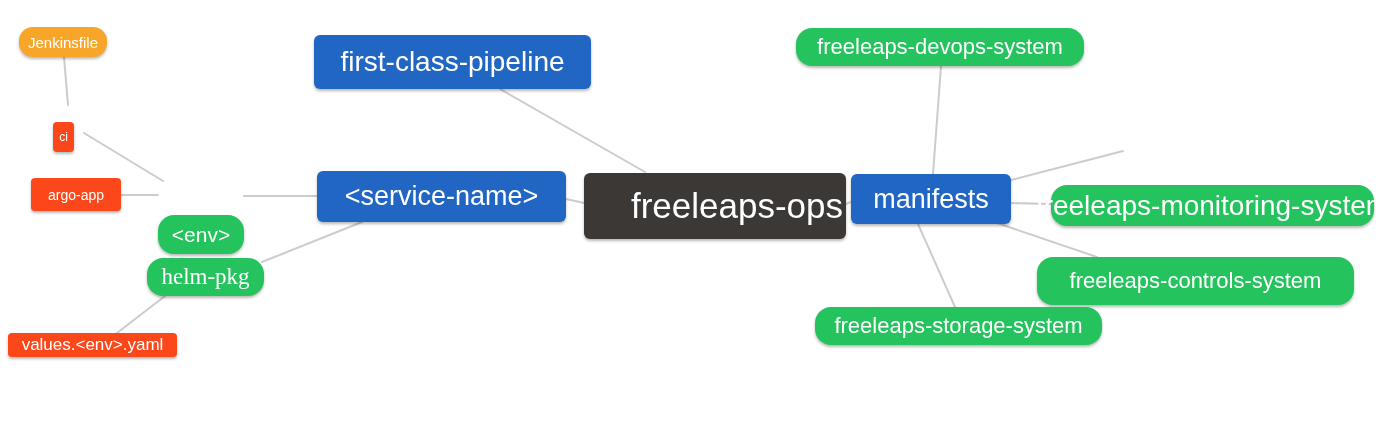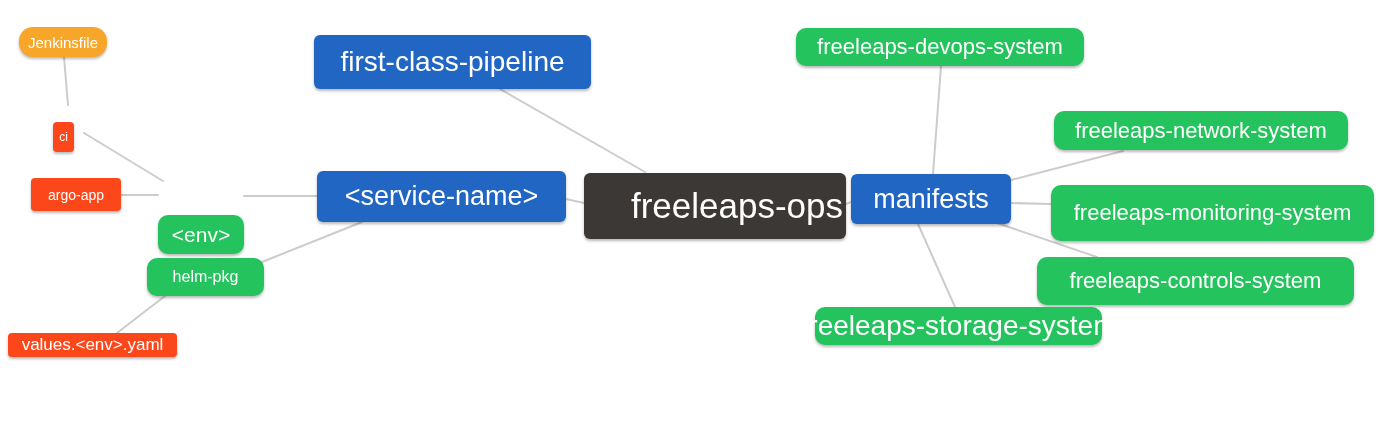--- a/index.html
+++ b/index.html
@@ -27,21 +27,21 @@
     stroke-width: 2;
     stroke-linecap: round;
   }
   .node {
     position: absolute;
     display: flex;
     align-items: center;
     justify-content: center;
     color: #ffffff;
     white-space: nowrap;
-    border-radius: 10px;
+    border-radius: 16px;
     box-shadow: 0 2px 3px rgba(0,0,0,0.28);
     box-sizing: border-box;
     cursor: default;
     user-select: none;
   }
   .node.blue   { background: #2166c2; border-radius: 6px; }
   .node.green  { background: #24c35d; }
   .node.red    { background: #fb471a; border-radius: 4px; }
   .node.orange { background: #f8a62a; border-radius: 14px; }
   .node.dark   { background: #3b3835; border-radius: 6px; padding-left: 44px; }
@@ -69,35 +69,34 @@
   </svg>
 
   <div class="node orange" style="left:19px; top:27px; width:88px; height:30px; font-size:15px;">Jenkinsfile</div>
 
   <div class="node red" style="left:53px; top:122px; width:21px; height:30px; font-size:12px;">ci</div>
 
   <div class="node red" style="left:31px; top:178px; width:90px; height:33px; font-size:14px;">argo-app</div>
 
   <div class="node green" style="left:158px; top:176px; width:86px; height:39px; font-size:21px;margin-top:39px;">&lt;env&gt;</div>
 
-  <div class="node green" style="left:147px; top:258px; width:117px; height:38px; font-size:16px;">helm-pkg</div>
+  <div class="node green" style="left:147px; top:258px; width:117px; height:38px; font-size:23px;font-family:Liberation Serif, serif;">helm-pkg</div>
 
   <div class="node red" style="left:8px; top:333px; width:169px; height:24px; font-size:17px;">values.&lt;env&gt;.yaml</div>
 
   <div class="node blue" style="left:314px; top:35px; width:277px; height:54px; font-size:28px;">first-class-pipeline</div>
 
   <div class="node blue" style="left:317px; top:171px; width:249px; height:51px; font-size:27px;">&lt;service-name&gt;</div>
 
   <div class="node dark" style="left:584px; top:173px; width:262px; height:66px; font-size:35px;">freeleaps-ops</div>
 
   <div class="node blue" style="left:851px; top:174px; width:160px; height:50px; font-size:27px;">manifests</div>
 
   <div class="node green" style="left:796px; top:28px; width:288px; height:38px; font-size:22px;">freeleaps-devops-system</div>
 
-  <div class="node green" style="left:1054px; top:111px; width:294px; height:39px; font-size:22px;">freeleaps-network-system</div>
 
-  <div class="node green" style="left:1051px; top:185px; width:323px; height:56px; font-size:22px;">freeleaps-monitoring-system</div>
+  <div class="node green" style="left:1051px; top:185px; width:323px; height:41px; font-size:28px;">freeleaps-monitoring-system</div>
 
   <div class="node green" style="left:1037px; top:257px; width:317px; height:48px; font-size:22px;">freeleaps-controls-system</div>
 
-  <div class="node green" style="left:815px; top:307px; width:287px; height:38px; font-size:28px;">freeleaps-storage-system</div>
+  <div class="node green" style="left:815px; top:307px; width:287px; height:38px; font-size:22px;">freeleaps-storage-system</div>
 
 </div>
 
 </body></html>

